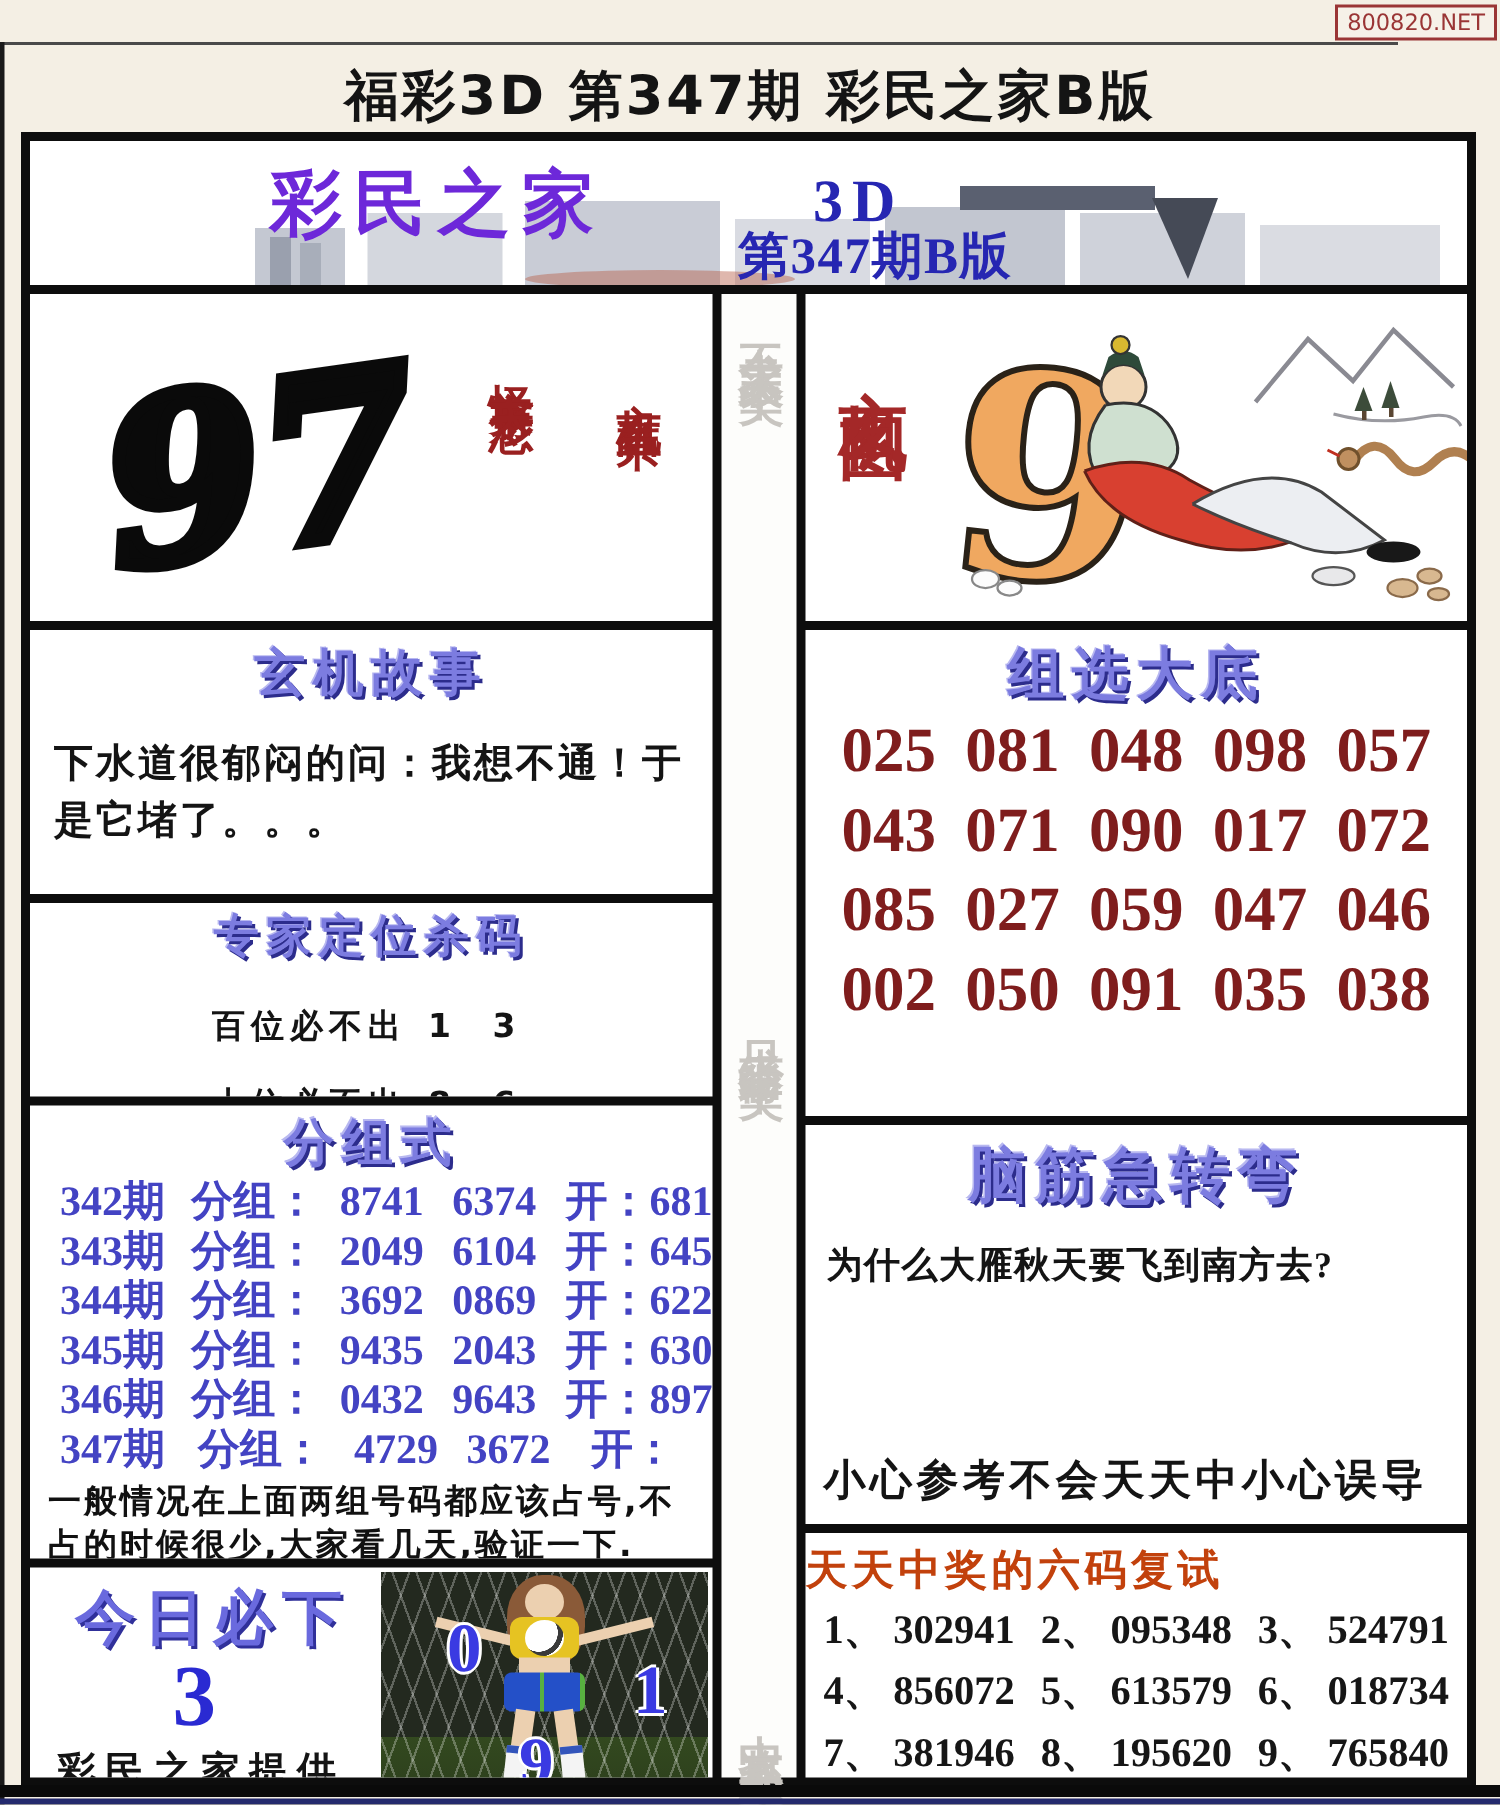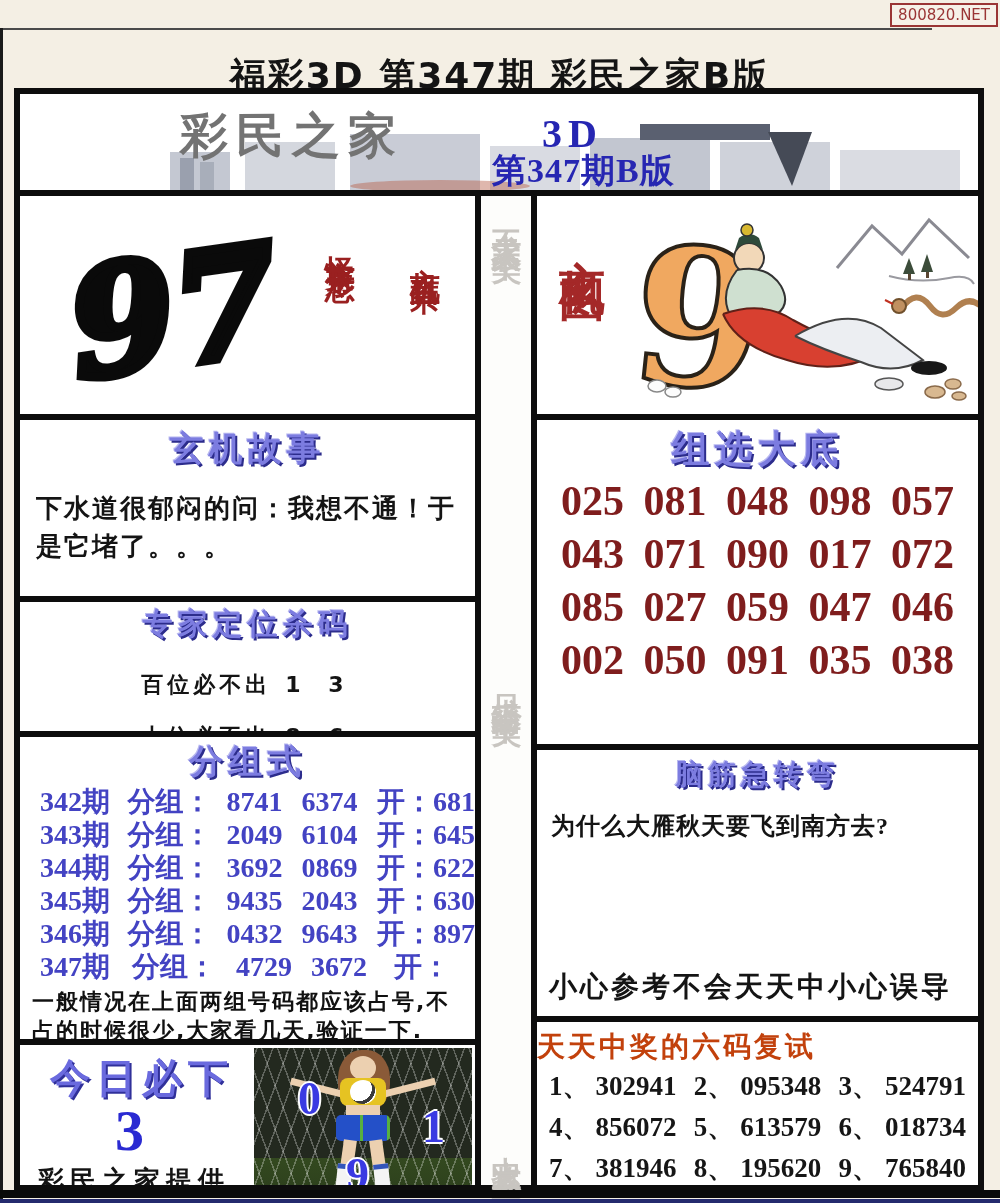--- a/index.html
+++ b/index.html
@@ -10,33 +10,33 @@
     font-family:"Liberation Serif","DejaVu Serif",serif;
   }
   .top-line { position:absolute; top:28px; left:0; width:932px; height:2px; background:#4a4a4a; }
   .left-line { position:absolute; top:28px; left:0; width:3px; height:1175px; background:#1a1a1a; }
   .watermark {
     position:absolute; top:3px; right:2px; padding:1px 6px;
     border:2px solid #9a3535; color:#9a3535; background:#f6f1e8;
     font:15px "DejaVu Sans",sans-serif;
   }
   .page-title {
-    position:absolute; top:52px; left:0; width:100%; text-align:center;
+    position:absolute; top:40px; left:0; width:100%; text-align:center;
     font:bold 36px "DejaVu Sans","Liberation Sans",sans-serif; color:#141414; letter-spacing:2px;
   }
   
   .frame {
     position:absolute; left:14px; top:88px; width:970px; height:1103px;
     background:#0d0d0d; padding:6px; display:flex; flex-direction:column; gap:6px;
   }
   .banner { height:96px; background:#ffffff; position:relative; overflow:hidden; flex:none; }
   .banner svg { position:absolute; inset:0; }
   .banner-brand {
     position:absolute; left:160px; top:10px;
-    font:bold 48px "Liberation Serif",serif; color:#737373; letter-spacing:8px;
+    font:bold 48px "Liberation Serif",serif; color:#6d28d9; letter-spacing:8px;
   }
   .banner-game {
     position:absolute; left:522px; top:16px;
     font:bold 40px "Liberation Serif",serif; color:#2626b2; letter-spacing:6px;
   }
   .banner-issue {
     position:absolute; left:472px; top:54px;
     font:bold 34px "Liberation Serif",serif; color:#2626b2; letter-spacing:1px;
   }
   .content { flex:1; display:flex; gap:6px; min-height:0; }
@@ -151,21 +151,21 @@
   }
   
   .box-pool { height:324px; }
   .box-pool .h3d { font-size:38px; margin-top:4px; }
   .pool-row {
     display:flex; justify-content:space-between; padding:0 24px;
     font:600 42px "Liberation Serif",serif; color:#7f1d1d; line-height:53px;
   }
   
   .box-riddle { height:266px; }
-  .box-riddle .h3d { font-size:28px;font-family:Liberation Serif, serif; }
+  .box-riddle .h3d { font-size:40px;font-family:Liberation Serif, serif; }
   .riddle-q { margin:16px 0 0 14px; font:bold 24px "Liberation Serif",serif; color:#141414; letter-spacing:1px; }
   .riddle-warn {
     position:absolute; bottom:10px; left:12px;
     font:bold 28px "DejaVu Sans",sans-serif; color:#141414; letter-spacing:3px;
   }
   
   .box-six { flex:1; }
   .six-title {
     text-align:left; margin-top:6px; letter-spacing:3px;
     font:bold 28px "DejaVu Sans",sans-serif; color:#c2410c;

